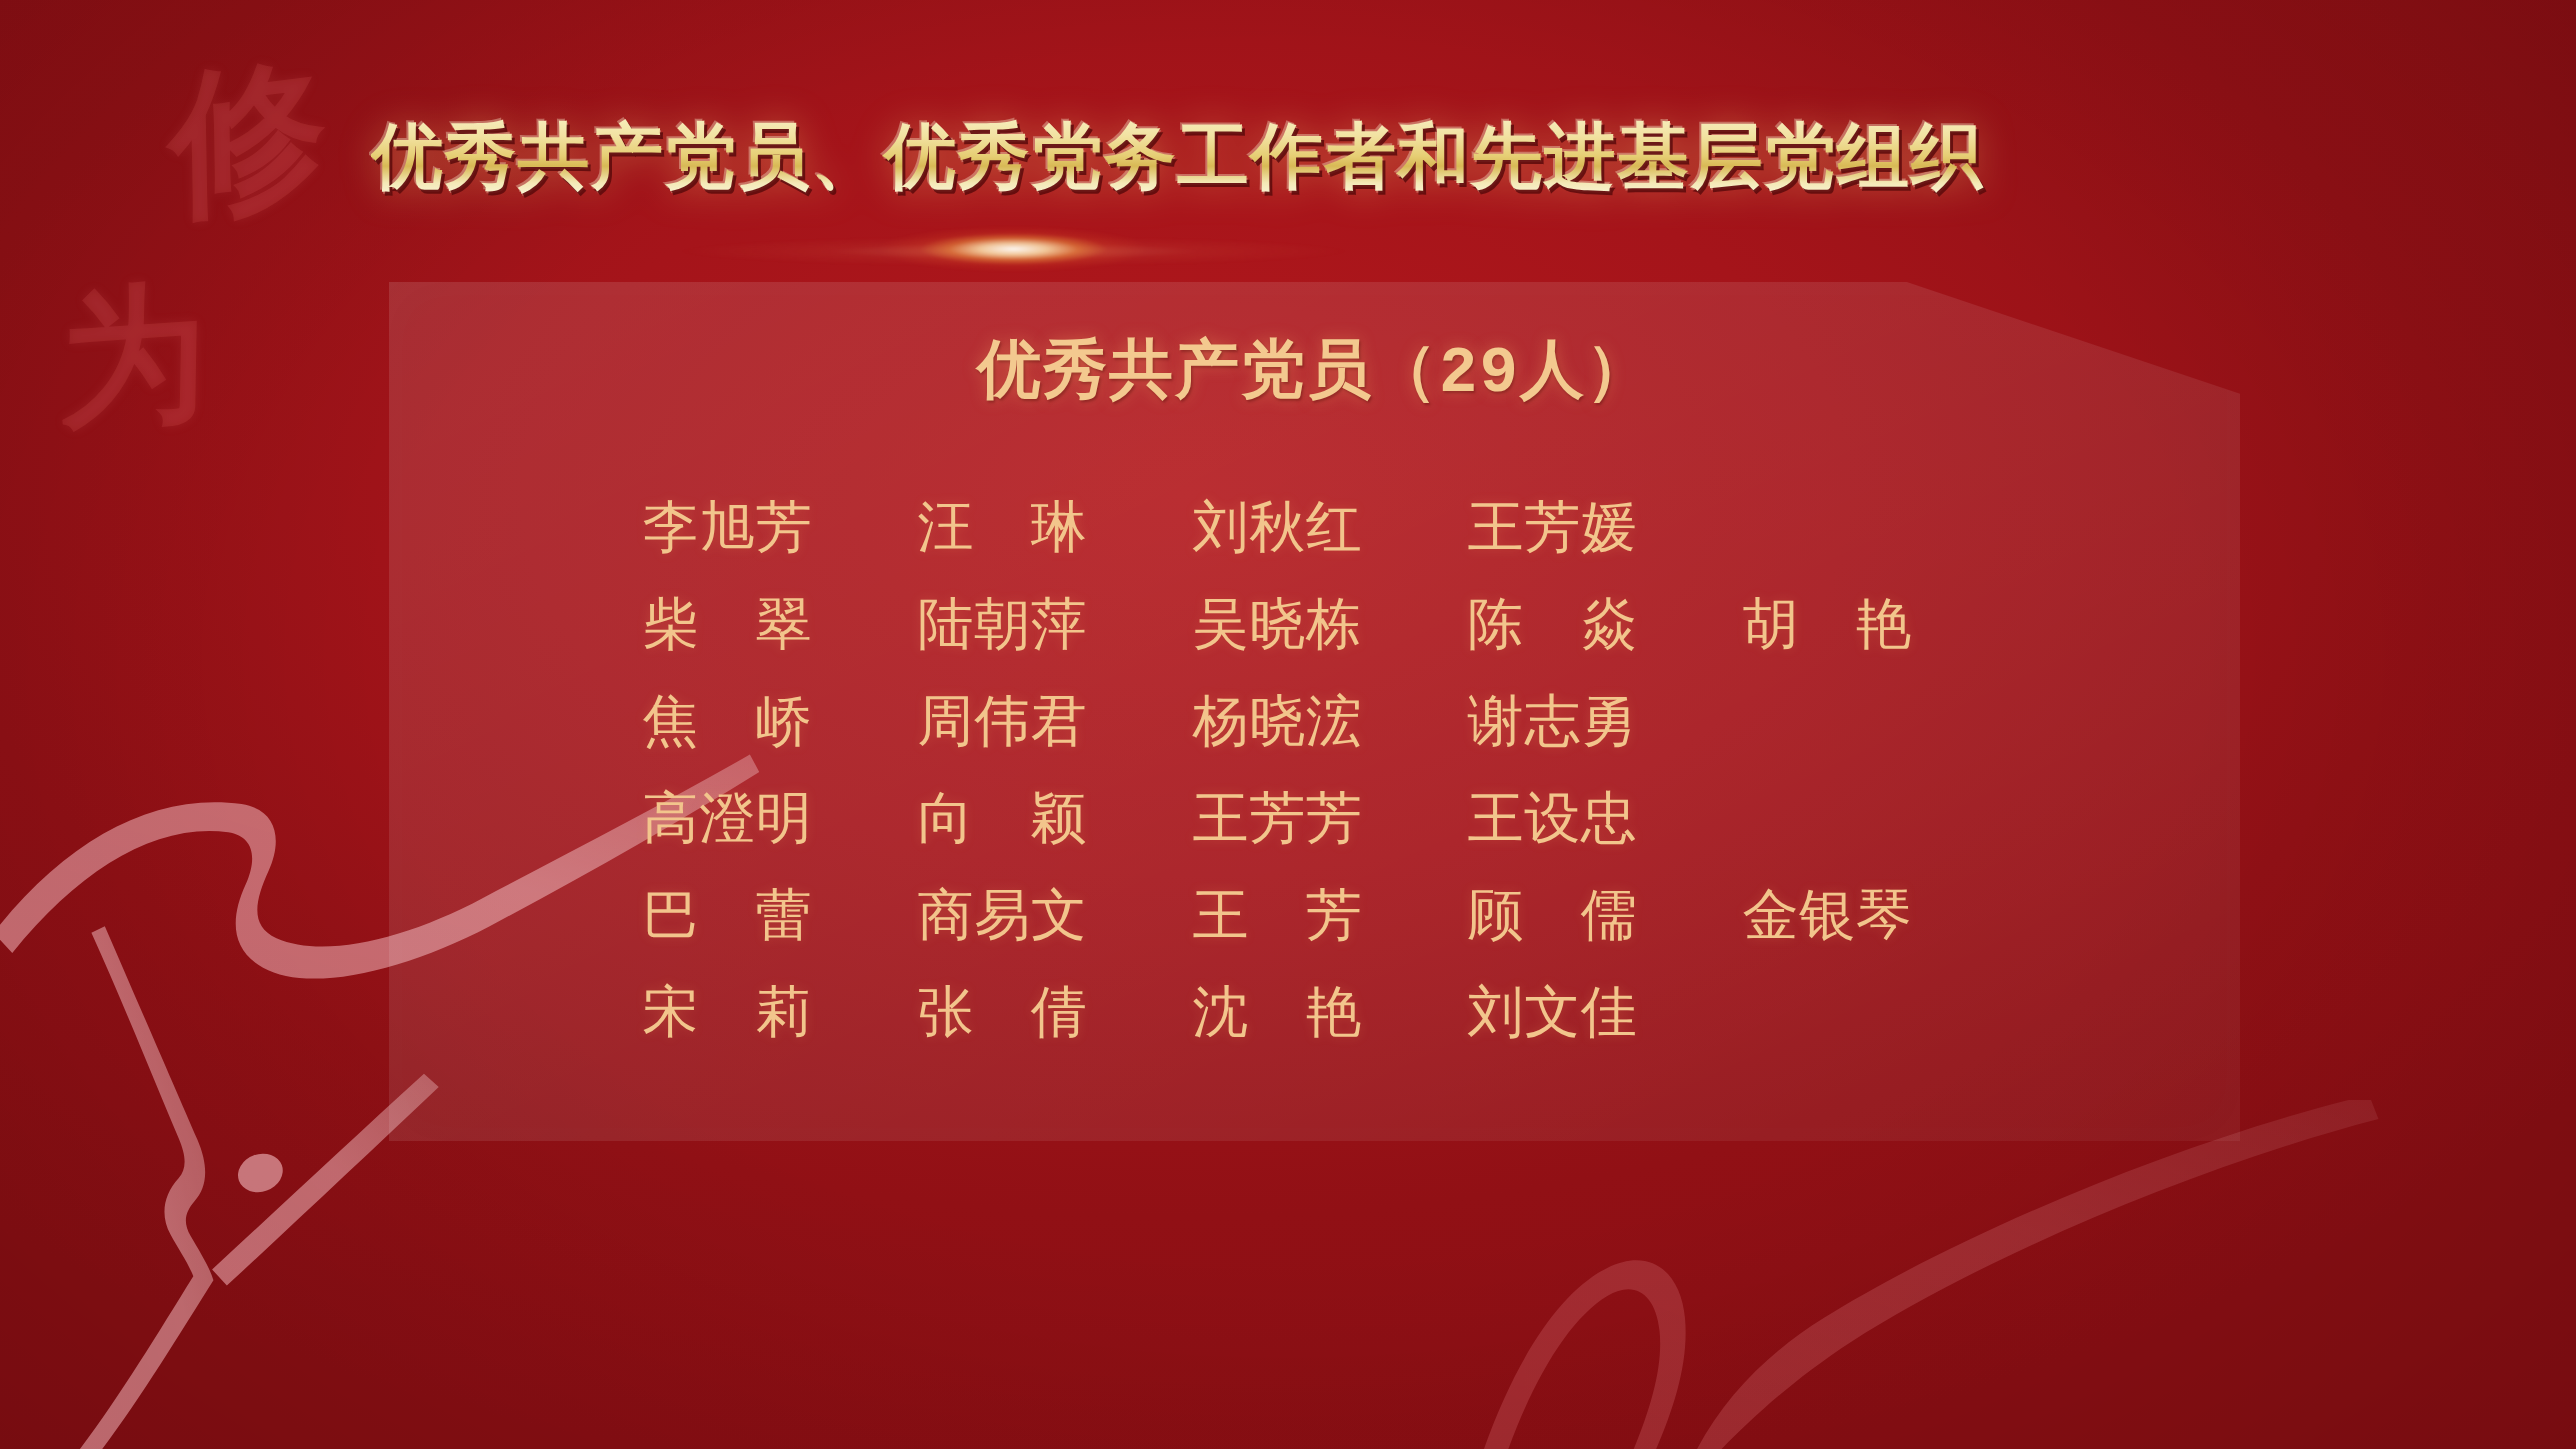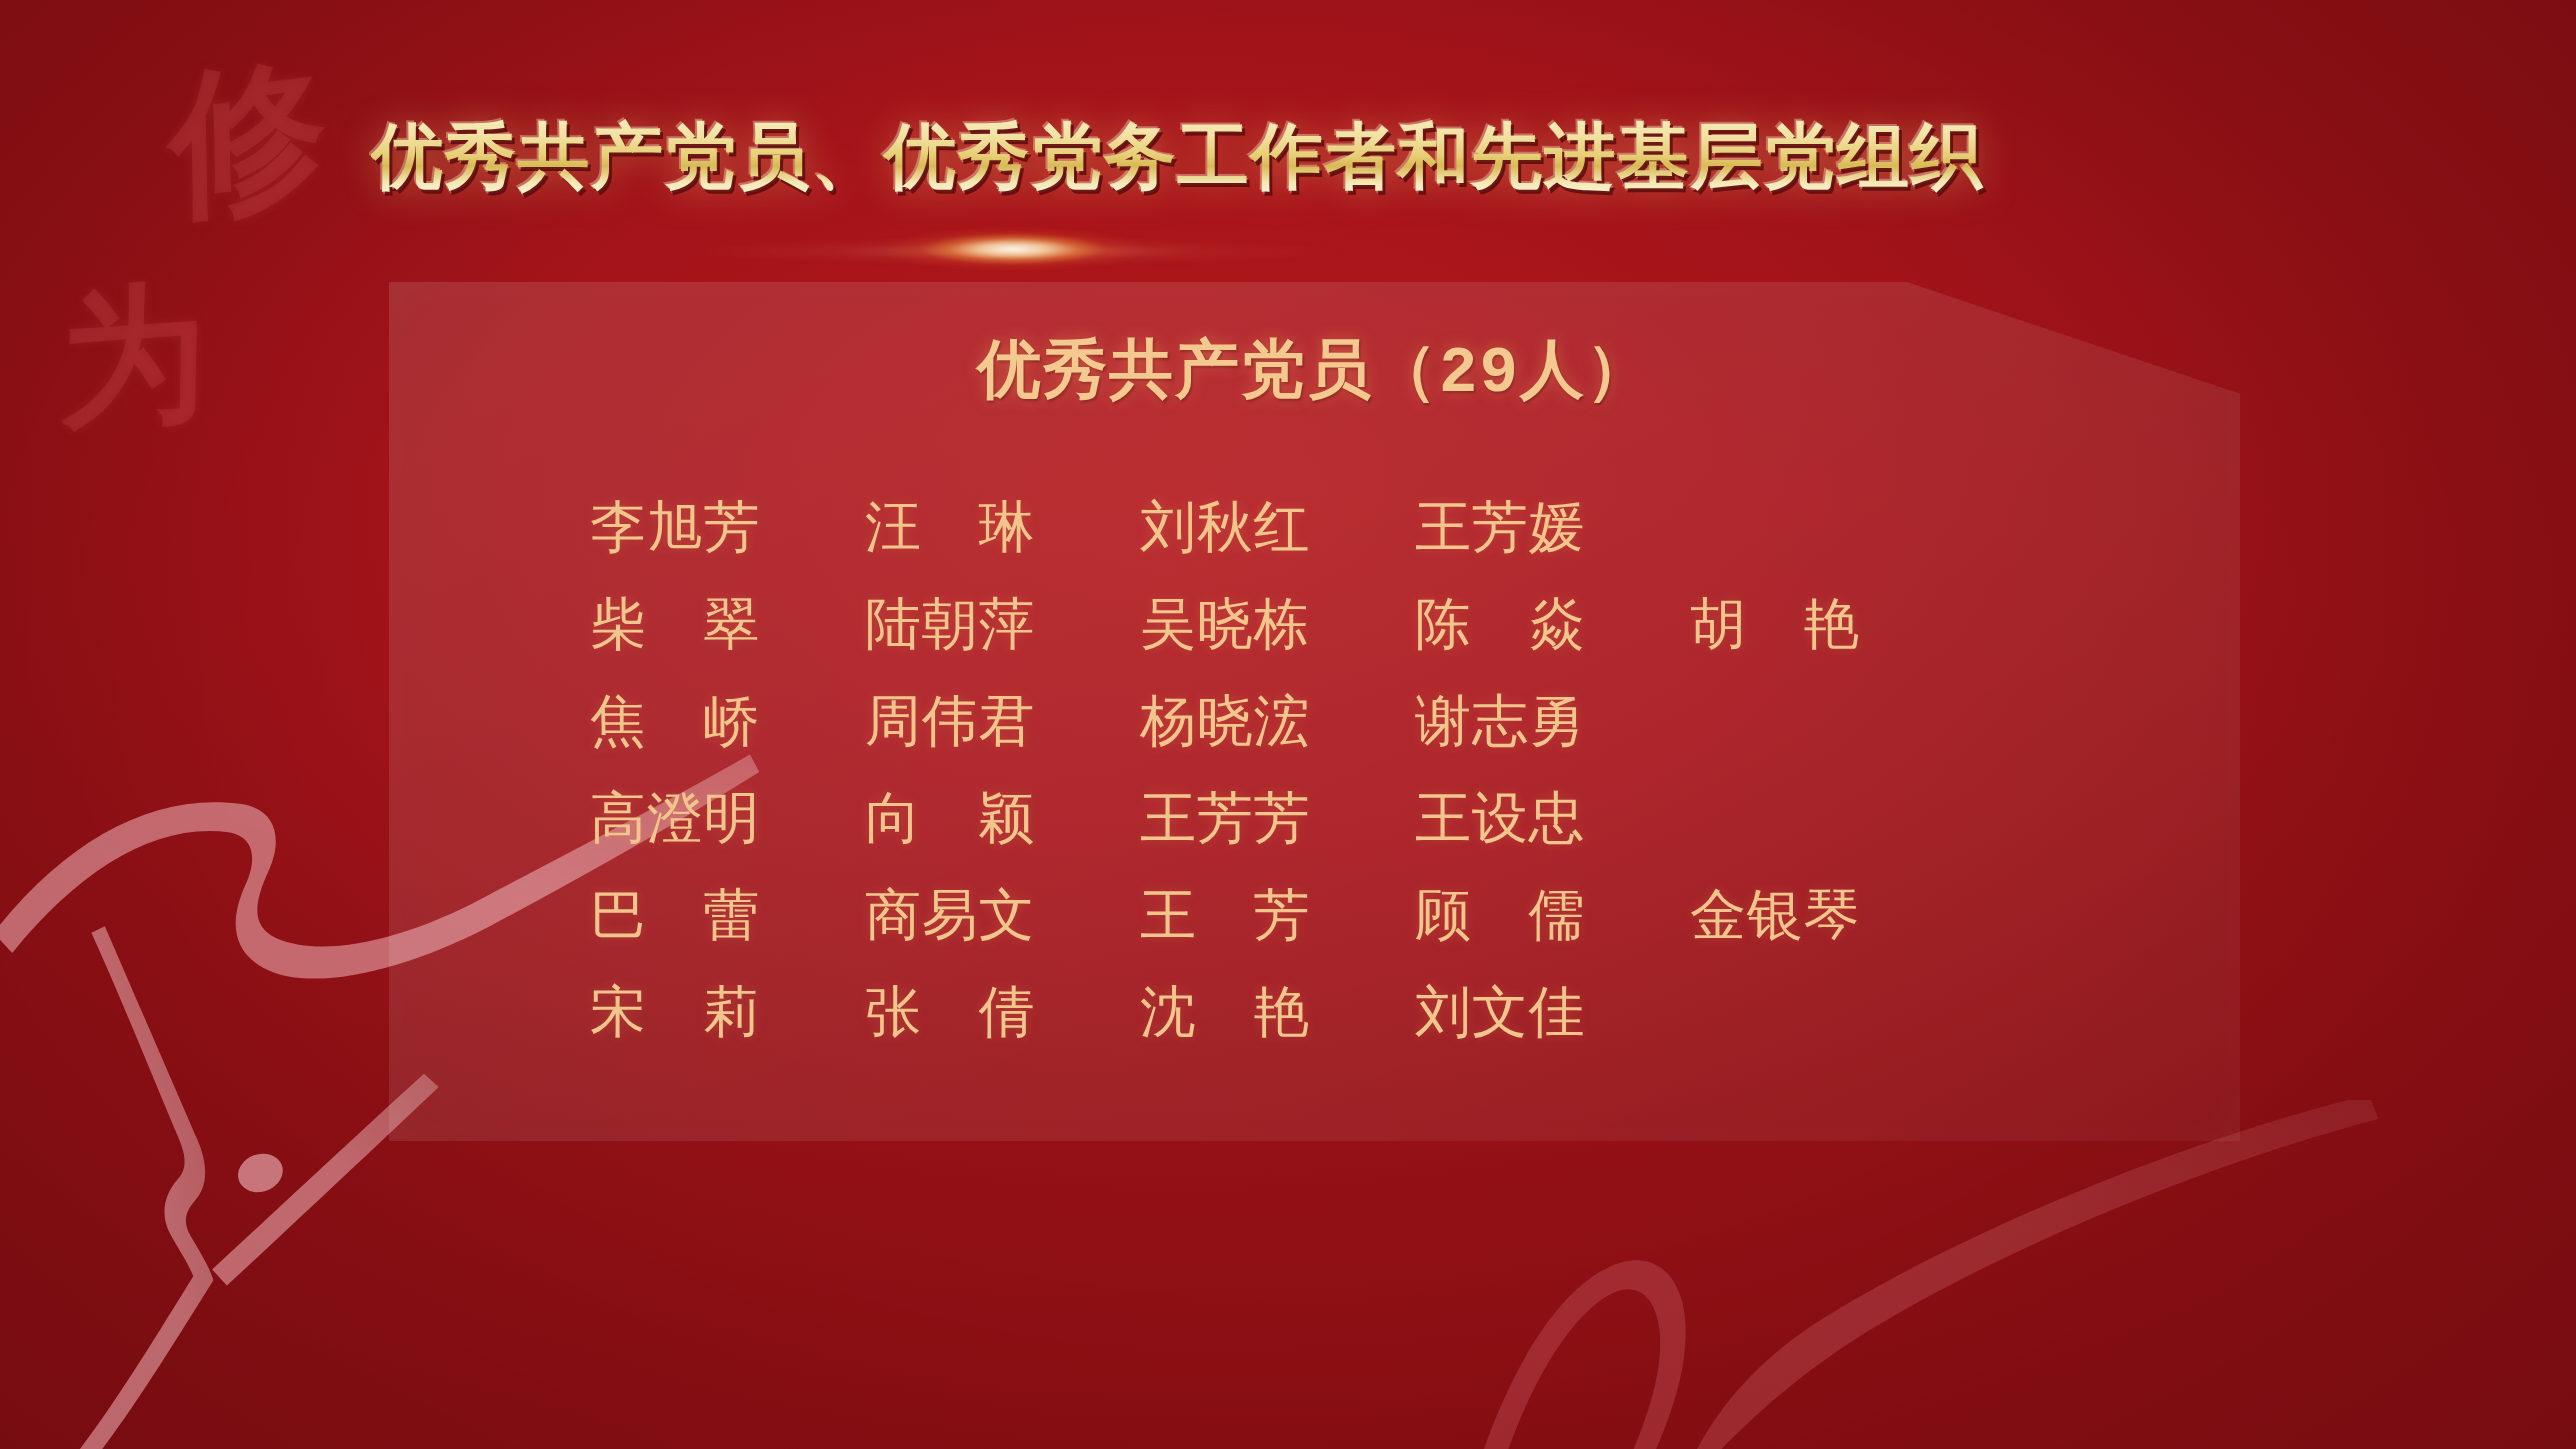--- a/index.html
+++ b/index.html
@@ -168,20 +168,21 @@
     width: 1529px;
   }
   .name-row {
     display: flex;
     height: 97px;
     align-items: center;
   }
   .name-cell {
     width: 275px;
     flex: 0 0 275px;
+    text-align: center;
     font-family: "DejaVu Sans", "Liberation Sans", sans-serif;
     font-weight: 400;
     font-size: 56px;
     line-height: 1;
     color: #F2C58C;
     letter-spacing: 0.7px;
     white-space: pre;
     text-shadow: 0 0 10.7px rgba(255, 170, 100, 0.22);
   }
   .name-cell.empty { color: transparent; }

